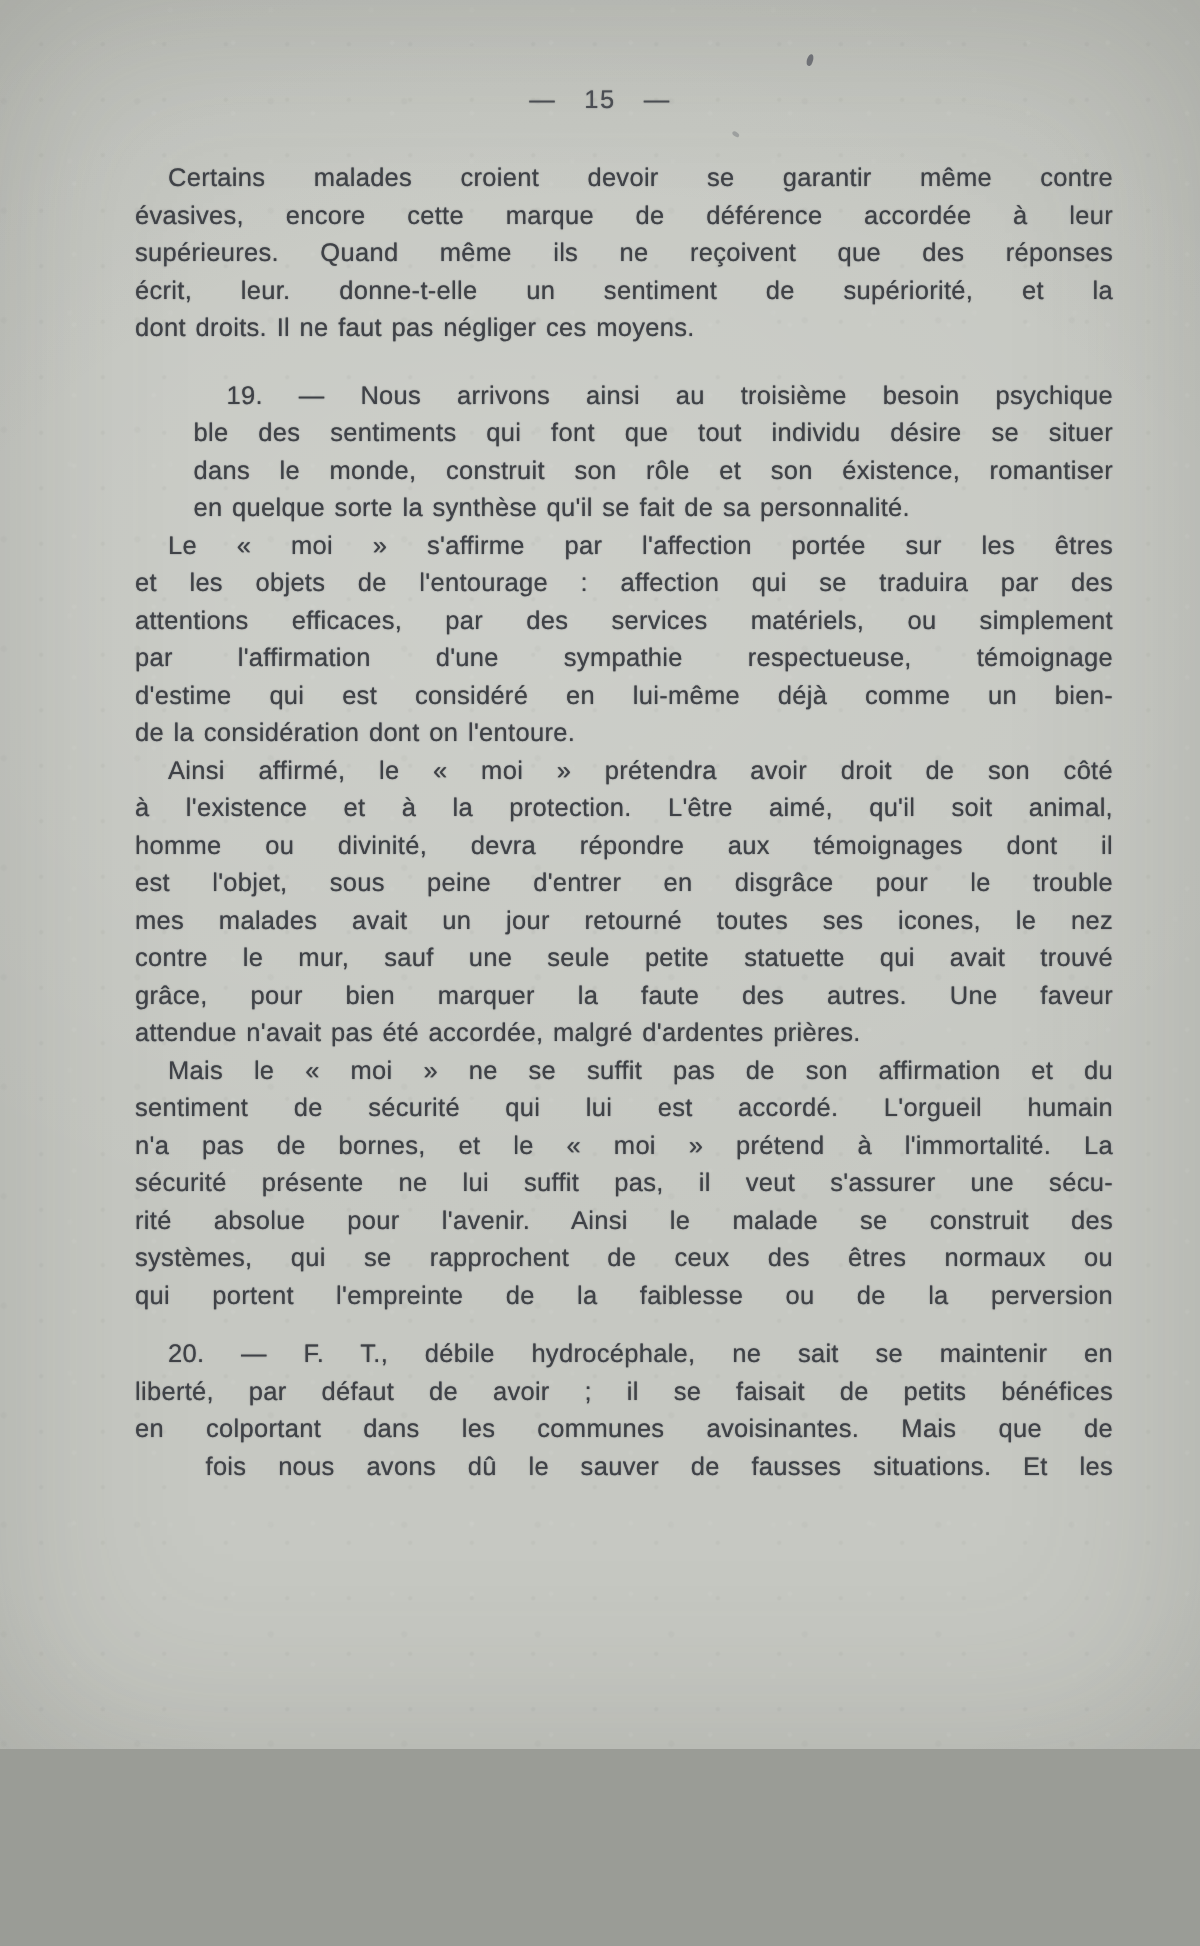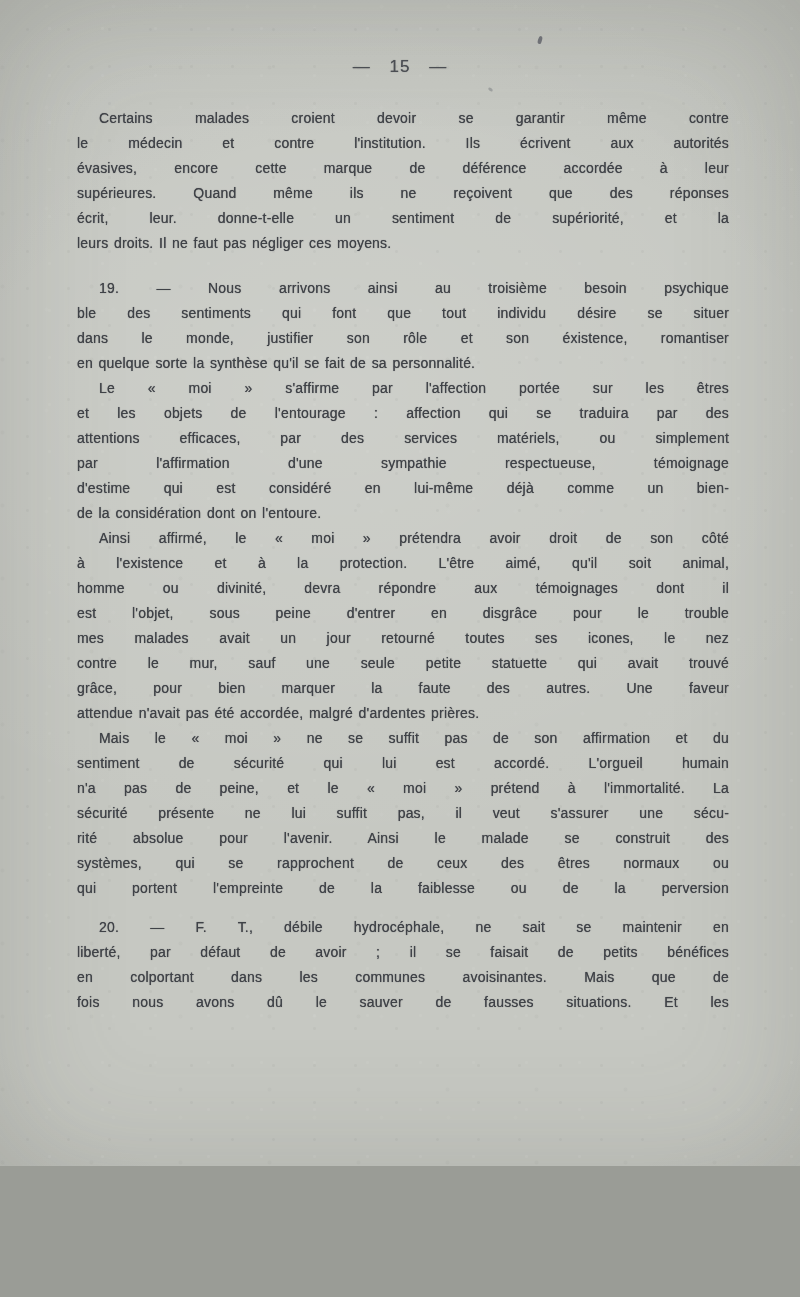--- a/index.html
+++ b/index.html
@@ -41,38 +41,38 @@
     text-align: center;
     font-size: 17px;
     letter-spacing: 1px;
     word-spacing: 13px;
     color: #4b4e53;
     text-shadow: 0 0 0.8px rgba(70,72,78,0.8);
   }
   .text-block {
     position: absolute;
     top: 106px;
-    left: 77px;
+    left: 90px;
     width: 652px;
-    font-size: 14px;
+    font-size: 17px;
     line-height: 25px;
     letter-spacing: 0.2px;
     word-spacing: 1.5px;
     text-shadow: 0 0 0.8px rgba(62,64,70,0.85);
   }
   .para { margin: 0; }
   .para .line {
     text-align: justify;
     text-align-last: justify;
     text-justify: inter-word;
   }
   .para .line.last { text-align-last: left; }
-  .para.cont .line.last { text-align-last: justify; }
+  .para.cont .line.last { text-align-last: justify; margin-left: 47px; }
   .para .line:first-child { text-indent: 22px; }
-  .gap-lg { margin-top: 20px; }
+  .gap-lg { margin-top: 20px; margin-left: 39px; }
   .gap-md { margin-top: 14px; }
   .speck {
     position: absolute;
     background: #565860;
     pointer-events: none;
   }
   .speck-apostrophe {
     left: 538px; top: 36px;
     width: 4px; height: 8px;
     border-radius: 60% 60% 40% 60%;
@@ -98,30 +98,29 @@
 <body>
 
 <div class="page">
   <div class="texture"></div>
 
   <div class="page-number">— 15 —</div>
 
   <div class="text-block">
     <div class="para">
         <div class="line">Certains malades croient devoir se garantir même contre</div>
-        <div class="line">le médecin et contre l'institution. Ils écrivent aux autorités</div>
         <div class="line">évasives, encore cette marque de déférence accordée à leur</div>
         <div class="line">supérieures. Quand même ils ne reçoivent que des réponses</div>
         <div class="line">écrit, leur. donne-t-elle un sentiment de supériorité, et la</div>
-        <div class="line last">leurs droits. Il ne faut pas négliger ces moyens.</div>
+        <div class="line last">dont droits. Il ne faut pas négliger ces moyens.</div>
       </div>
     <div class="para gap-lg">
         <div class="line">19. — Nous arrivons ainsi au troisième besoin psychique</div>
         <div class="line">ble des sentiments qui font que tout individu désire se situer</div>
-        <div class="line">dans le monde, justifier son rôle et son éxistence, romantiser</div>
+        <div class="line">dans le monde, construit son rôle et son éxistence, romantiser</div>
         <div class="line last">en quelque sorte la synthèse qu'il se fait de sa personnalité.</div>
       </div>
     <div class="para">
         <div class="line">Le « moi » s'affirme par l'affection portée sur les êtres</div>
         <div class="line">et les objets de l'entourage : affection qui se traduira par des</div>
         <div class="line">attentions efficaces, par des services matériels, ou simplement</div>
         <div class="line">par l'affirmation d'une sympathie respectueuse, témoignage</div>
         <div class="line">d'estime qui est considéré en lui-même déjà comme un bien-</div>
         <div class="line last">de la considération dont on l'entoure.</div>
       </div>
@@ -131,21 +130,21 @@
         <div class="line">homme ou divinité, devra répondre aux témoignages dont il</div>
         <div class="line">est l'objet, sous peine d'entrer en disgrâce pour le trouble</div>
         <div class="line">mes malades avait un jour retourné toutes ses icones, le nez</div>
         <div class="line">contre le mur, sauf une seule petite statuette qui avait trouvé</div>
         <div class="line">grâce, pour bien marquer la faute des autres. Une faveur</div>
         <div class="line last">attendue n'avait pas été accordée, malgré d'ardentes prières.</div>
       </div>
     <div class="para">
         <div class="line">Mais le « moi » ne se suffit pas de son affirmation et du</div>
         <div class="line">sentiment de sécurité qui lui est accordé. L'orgueil humain</div>
-        <div class="line">n'a pas de peine, et le « moi » prétend à l'immortalité. La</div>
+        <div class="line">n'a pas de bornes, et le « moi » prétend à l'immortalité. La</div>
         <div class="line">sécurité présente ne lui suffit pas, il veut s'assurer une sécu-</div>
         <div class="line">rité absolue pour l'avenir. Ainsi le malade se construit des</div>
         <div class="line">systèmes, qui se rapprochent de ceux des êtres normaux ou</div>
         <div class="line">qui portent l'empreinte de la faiblesse ou de la perversion</div>
       </div>
     <div class="para gap-md cont">
         <div class="line">20. — F. T., débile hydrocéphale, ne sait se maintenir en</div>
         <div class="line">liberté, par défaut de avoir ; il se faisait de petits bénéfices</div>
         <div class="line">en colportant dans les communes avoisinantes. Mais que de</div>
         <div class="line last">fois nous avons dû le sauver de fausses situations. Et les</div>

